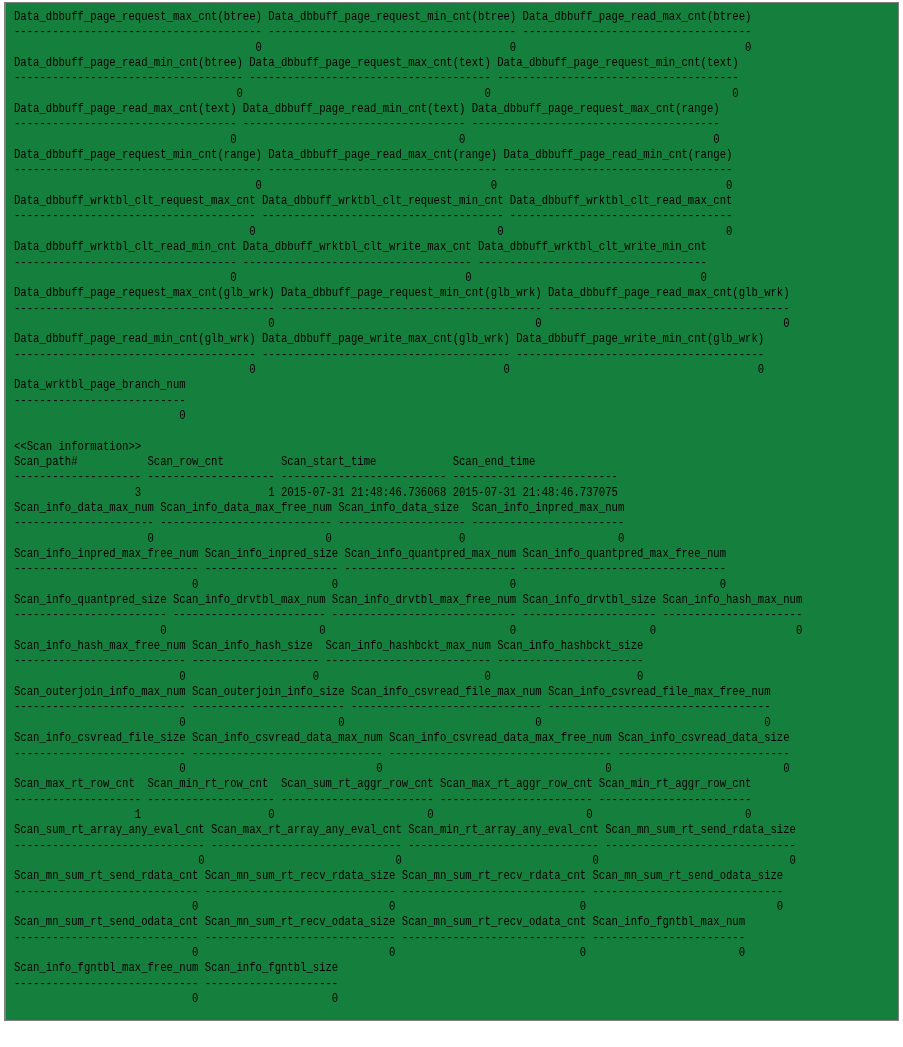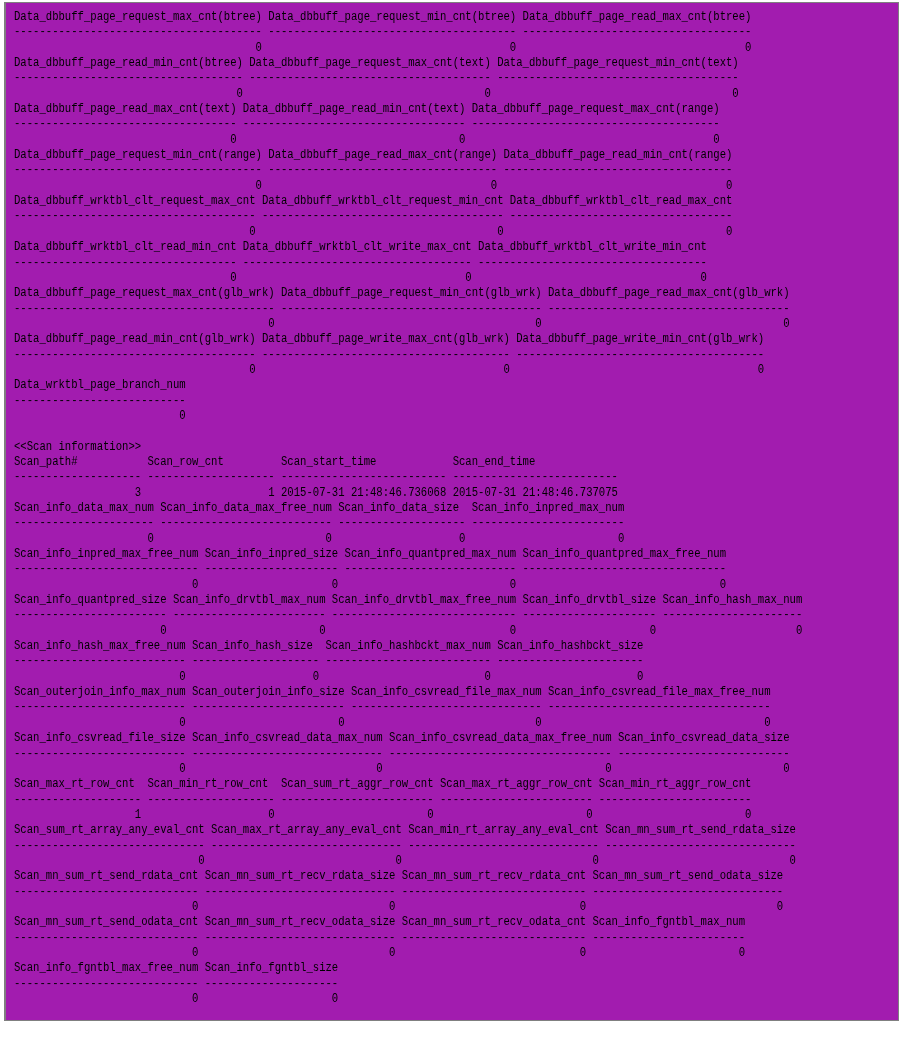--- a/index.html
+++ b/index.html
@@ -1,19 +1,19 @@
 <!DOCTYPE html>
 <html><head>
 <meta charset="utf-8">
 <style>
   html, body { margin: 0; padding: 0; background: #ffffff; }
   body { width: 903px; height: 1047px; position: relative; overflow: hidden; }
   .frame {
     position: absolute; left: 4px; top: 2px; width: 895px; height: 1019px;
-    border: 1px solid #808080; border-left: 2px solid #808080; background: #a21caf;
+    border: 1px solid #808080; border-left: 2px solid #808080; background: #15803d;
     box-sizing: border-box;
   }
   .doc {
     position: absolute; left: 8px; top: 7px; margin: 0;
     font-family: "Liberation Mono", "DejaVu Sans Mono", monospace;
     font-size: 10.6px; line-height: 15.35px; color: #000000;
     white-space: pre;
   }
   .line { display: block; height: 15.35px; transform: scaleY(1.12); transform-origin: left center; }
 </style>

